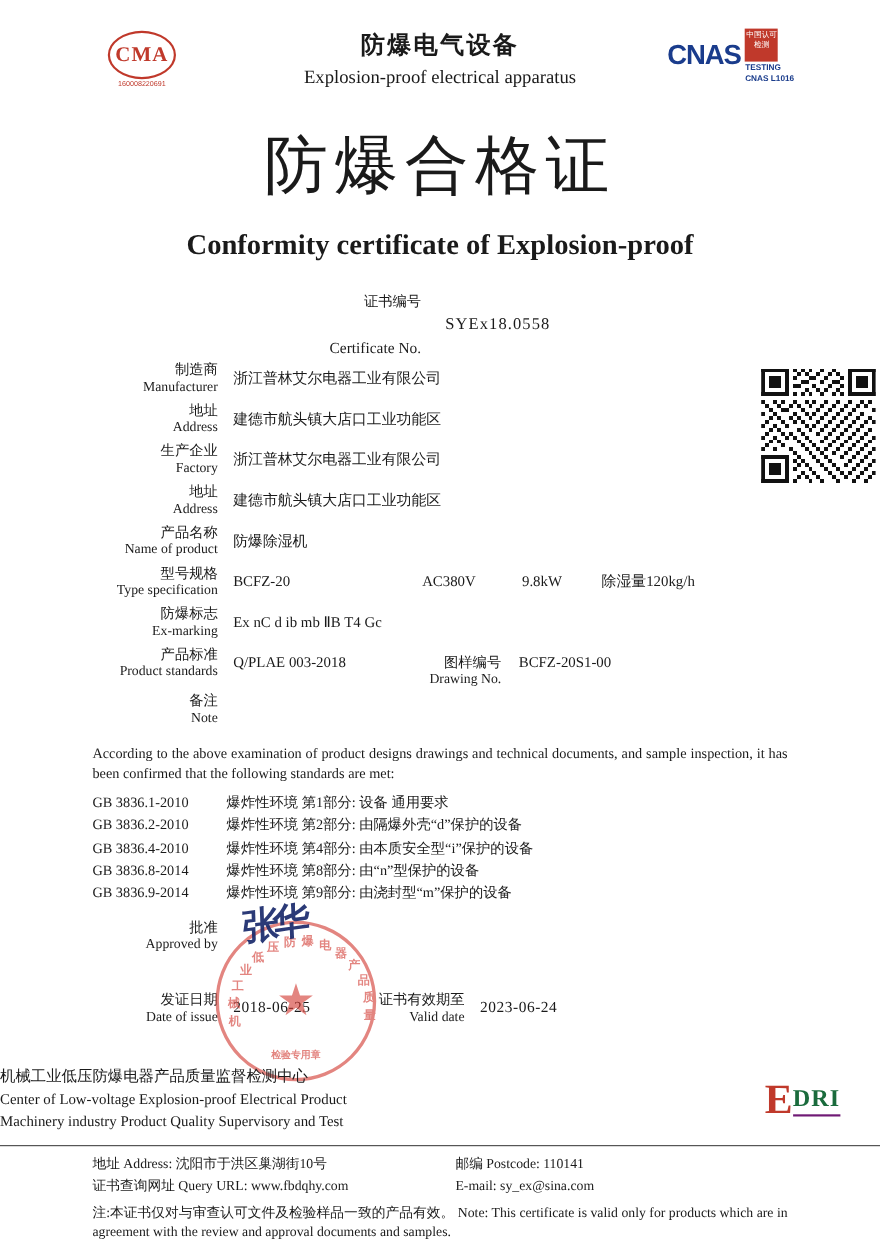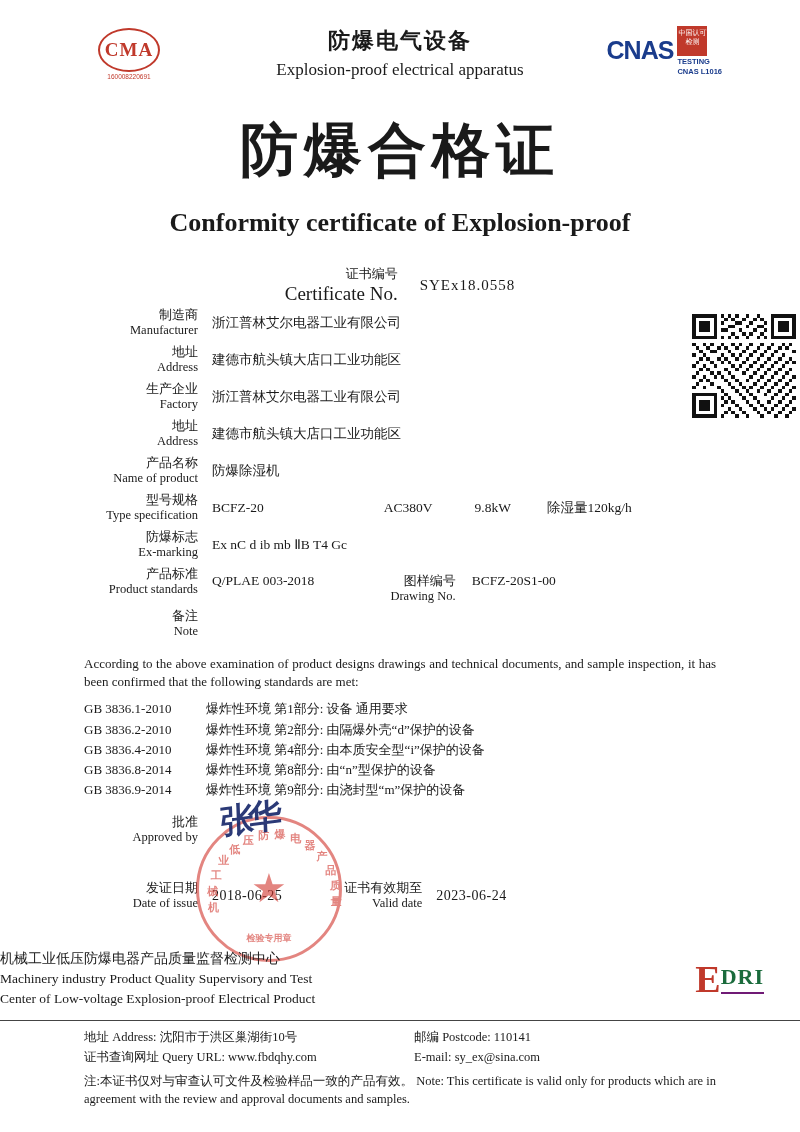--- a/index.html
+++ b/index.html
@@ -109,21 +109,21 @@
     font-weight: bold;
     color: #1a3c8c;
     line-height: 9px;
     margin-top: 1px;
   }
 
   
   .big-title {
     text-align: center;
     font-size: 58px;
-    font-weight: bold;
+    font-weight: normal;
     letter-spacing: 6px;
     margin-top: 20px;
     font-family: "DejaVu Serif", serif;
   }
   .big-title-en {
     text-align: center;
     font-size: 26px;
     font-weight: bold;
     margin-top: 18px;
     font-family: "Liberation Serif", serif;
@@ -135,21 +135,21 @@
     display: flex;
     justify-content: center;
     align-items: center;
   }
   .cert-no-label {
     text-align: right;
     line-height: 1.25;
     font-size: 13px;
   }
   .cert-no-label .cn { font-size: 13px; }
-  .cert-no-label .en { font-size: 19px; }
+  .cert-no-label .en { font-size: 14px; margin-top: 27px; }
   .cert-no-value {
     margin-left: 22px;
     font-size: 15px;
     letter-spacing: 1px;
     padding-bottom: 2px;
   }
 
   
   .fields {
     margin-top: 0;
@@ -824,22 +824,22 @@
       <div class="valid-label">
         <span class="cn">证书有效期至</span>
         <span class="en">Valid date</span>
       </div>
       <div class="date-value">2023-06-24</div>
     </div>
   </div>
 
   <div class="issuer">
     <div class="cn">机械工业低压防爆电器产品质量监督检测中心</div>
+    <div class="en">Center of Low-voltage Explosion-proof Electrical Product</div>
     <div class="en">Machinery industry Product Quality Supervisory and Test</div>
-    <div class="en">Center of Low-voltage Explosion-proof Electrical Product</div>
     <div class="edri">
       <span class="e">E</span>
       <span class="rest">DRI</span>
     </div>
   </div>
 
   <div class="footer">
     <div class="foot-row">
       <div class="foot-left">
         <span>地址 Address:</span>

